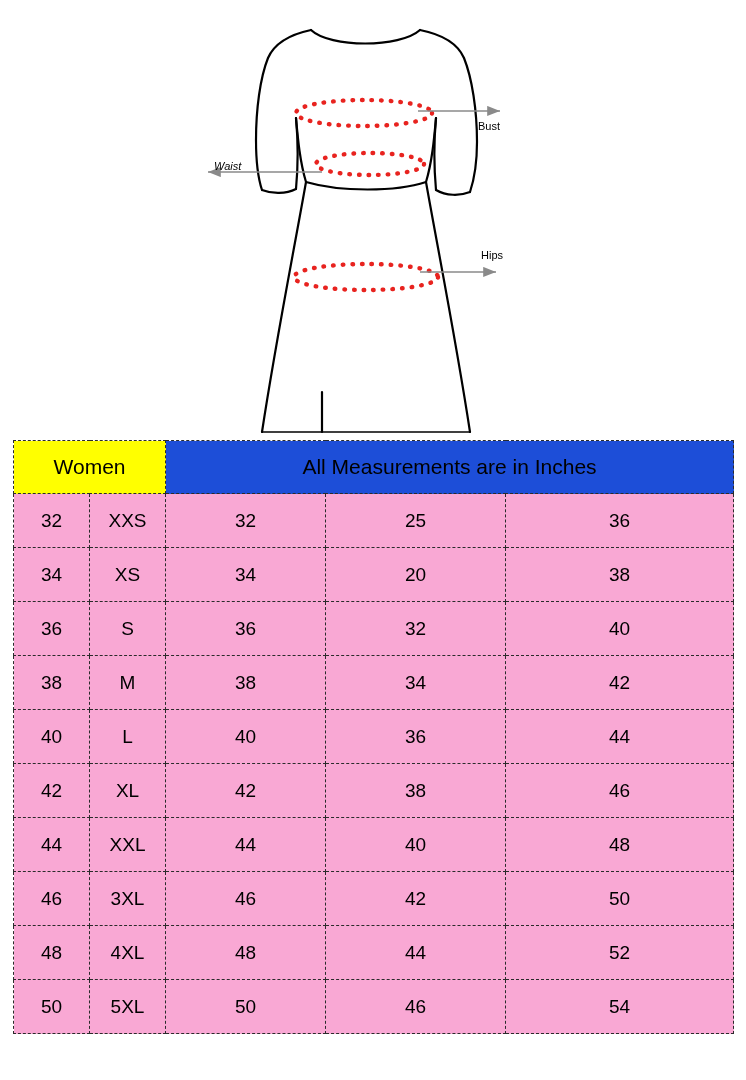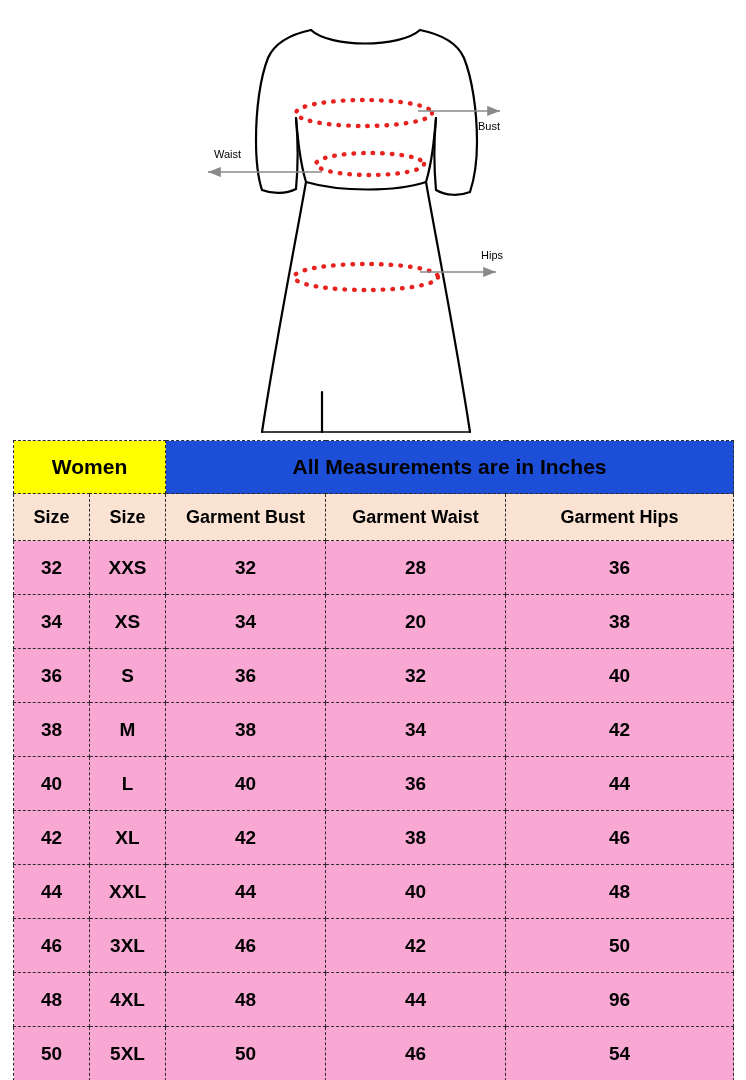--- a/index.html
+++ b/index.html
@@ -31,40 +31,40 @@
     display: block;
   }
   .fig-label {
     position: absolute;
     font-family: "Liberation Sans", sans-serif;
     font-size: 11px;
     color: #000;
     white-space: nowrap;
   }
   .lbl-bust { left: 478px; top: 120px; }
-  .lbl-waist { left: 214px; top: 148px; }
+  .lbl-waist { left: 214px; top: 160px; font-style: italic; }
   .lbl-hips { left: 456px; top: 249px; padding-left: 25px; }
 
   
   .table-wrap {
     position: absolute;
     left: 13px;
     top: 440px;
     width: 720px;
   }
   table.size-table {
     border-collapse: collapse;
     width: 720px;
     table-layout: fixed;
   }
   table.size-table td {
     border: 1px dashed #2b2b2b;
     text-align: center;
     vertical-align: middle;
-    font-weight: bold;
+    font-weight: normal;
     font-family: "Liberation Sans", sans-serif;
   }
   
   col.c0 { width: 76px; }
   col.c1 { width: 76px; }
   col.c2 { width: 160px; }
   col.c3 { width: 180px; }
   col.c4 { width: 228px; }
 
   tr.title-row td {
@@ -166,33 +166,26 @@
           <col class="c1">
           <col class="c2">
           <col class="c3">
           <col class="c4">
       </colgroup>
       <tbody>
         <tr class="title-row">
           <td class="title-women" colspan="2">Women</td>
           <td class="title-measure" colspan="3">All Measurements are in Inches</td>
         </tr>
-        <tr class="head-row">
-          <td>Size</td>
-          <td>Size</td>
-          <td>Garment Bust</td>
-          <td>Garment Waist</td>
-          <td>Garment Hips</td>
-        </tr>
 
         <tr class="data-row">
           <td>32</td>
           <td>XXS</td>
           <td>32</td>
-          <td>28</td>
+          <td>25</td>
           <td>36</td>
         </tr>
         <tr class="data-row">
           <td>34</td>
           <td>XS</td>
           <td>34</td>
           <td>20</td>
           <td>38</td>
         </tr>
         <tr class="data-row">
@@ -235,21 +228,21 @@
           <td>3XL</td>
           <td>46</td>
           <td>42</td>
           <td>50</td>
         </tr>
         <tr class="data-row">
           <td>48</td>
           <td>4XL</td>
           <td>48</td>
           <td>44</td>
-          <td>96</td>
+          <td>52</td>
         </tr>
         <tr class="data-row">
           <td>50</td>
           <td>5XL</td>
           <td>50</td>
           <td>46</td>
           <td>54</td>
         </tr>
       </tbody>
     </table>

